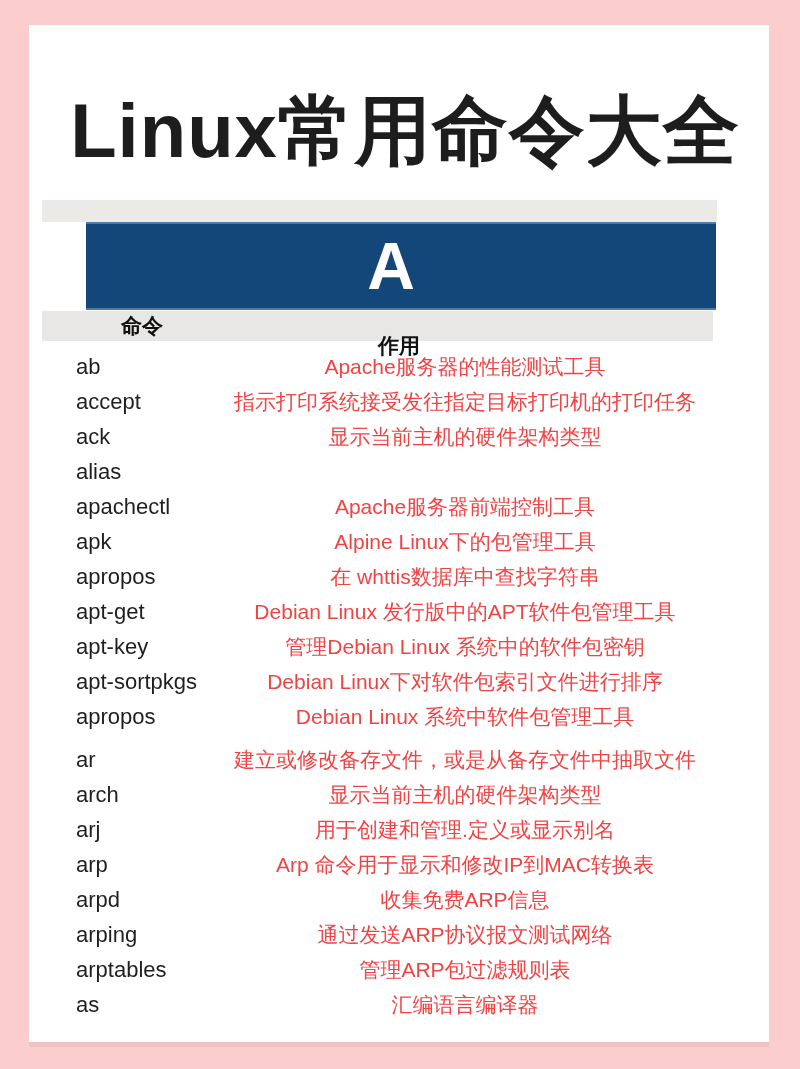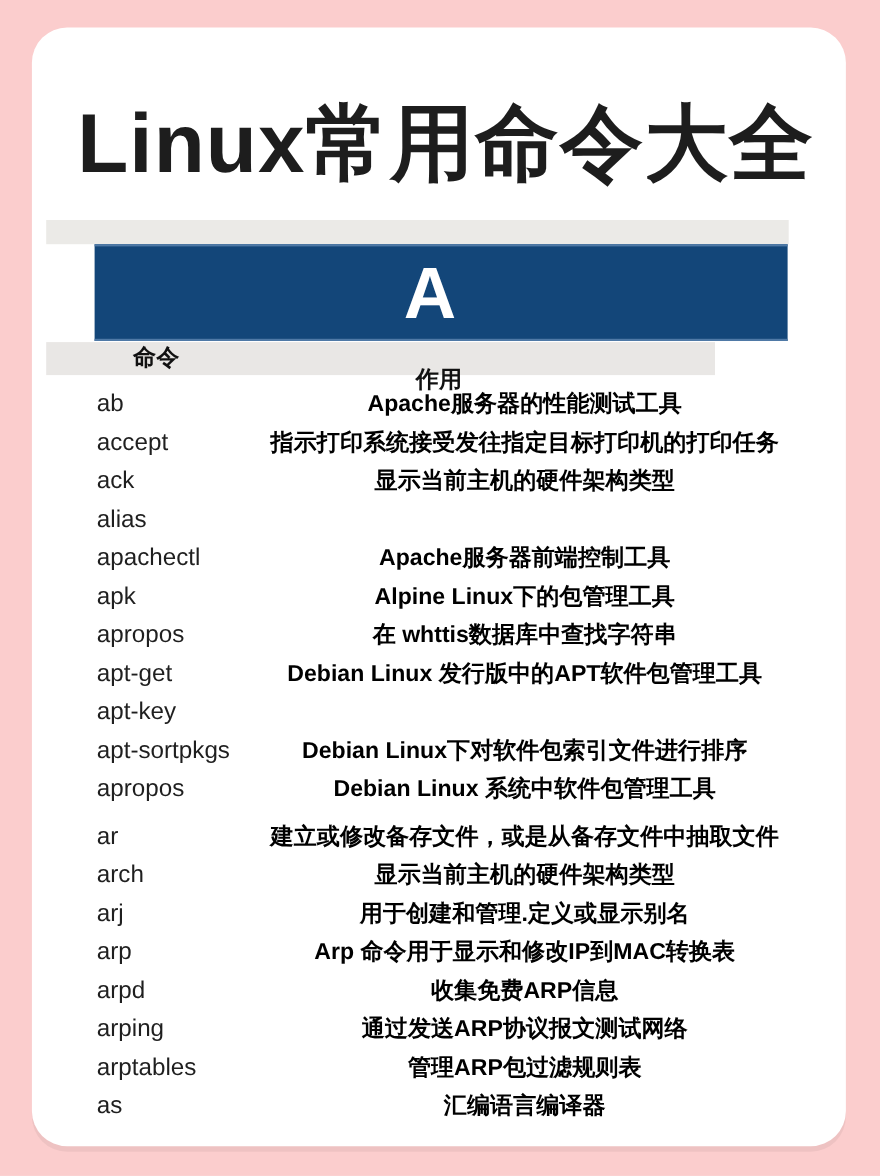--- a/index.html
+++ b/index.html
@@ -16,21 +16,20 @@
     background:var(--pink);
     font-family:"Liberation Sans","DejaVu Sans",sans-serif;
     position:relative;
   }
   .card{
     position:absolute;
     left:29px; top:25px;
     width:740px; height:1017px;
     background:#ffffff;
     box-shadow:0 5px 0 rgba(0,0,0,0.05);
-    border-radius:32px;
   }
   .poster-title{
     position:absolute;
     top:68px; left:0;
     width:100%;
     text-align:center;
     font-size:76px;
     line-height:1.0;
     font-weight:900;
     color:#1d1d1d;
@@ -58,59 +57,59 @@
   .letter-band .letter{
     color:#ffffff;
     font-size:66px;
     font-weight:800;
     line-height:1;
     transform:translateX(-10px);
   }
   .header-row{
     position:absolute;
     left:13px; top:286px;
-    width:608px; height:30px;
+    width:671px; height:30px;
     background:var(--header-gray);
   }
   .header-row span{
     position:absolute;
     top:0;
     transform:translateX(-50%);
     line-height:30px;
     font-size:21px;
     font-weight:700;
     color:#111111;
     white-space:nowrap;
   }
   .header-row .h-cmd{left:100px;}
   .header-row .h-act{left:357px;margin-top:20px;}
   .rows{
     position:absolute;
-    left:57px; top:324px;
+    left:45px; top:324px;
     width:630px;
   }
   .row{
     display:grid;
     grid-template-columns:152px 1fr;
     height:35px;
     align-items:center;
   }
   .row.gap{margin-top:8px;}
   .row .cmd{
     padding-left:2px;
     font-size:22px;
     font-weight:500;
     color:var(--ink);
     white-space:nowrap;
   }
   .row .desc{
     text-align:center;
     font-size:21px;
-    font-weight:700;
-    color:#000000;
+    font-weight:400;
+    color:#ef4444;
     white-space:nowrap;
   }
 </style>
 </head>
 <body>
 
 <div class="card">
 
   <h1 class="poster-title">Linux常用命令大全</h1>
 
@@ -152,20 +151,21 @@
       <div class="row">
         <span class="cmd">apropos</span>
         <span class="desc">在 whttis数据库中查找字符串</span>
       </div>
       <div class="row">
         <span class="cmd">apt-get</span>
         <span class="desc">Debian Linux 发行版中的APT软件包管理工具</span>
       </div>
       <div class="row">
         <span class="cmd">apt-key</span>
+        <span class="desc">管理Debian Linux 系统中的软件包密钥</span>
       </div>
       <div class="row">
         <span class="cmd">apt-sortpkgs</span>
         <span class="desc">Debian Linux下对软件包索引文件进行排序</span>
       </div>
       <div class="row">
         <span class="cmd">apropos</span>
         <span class="desc">Debian Linux 系统中软件包管理工具</span>
       </div>
       <div class="row gap">

